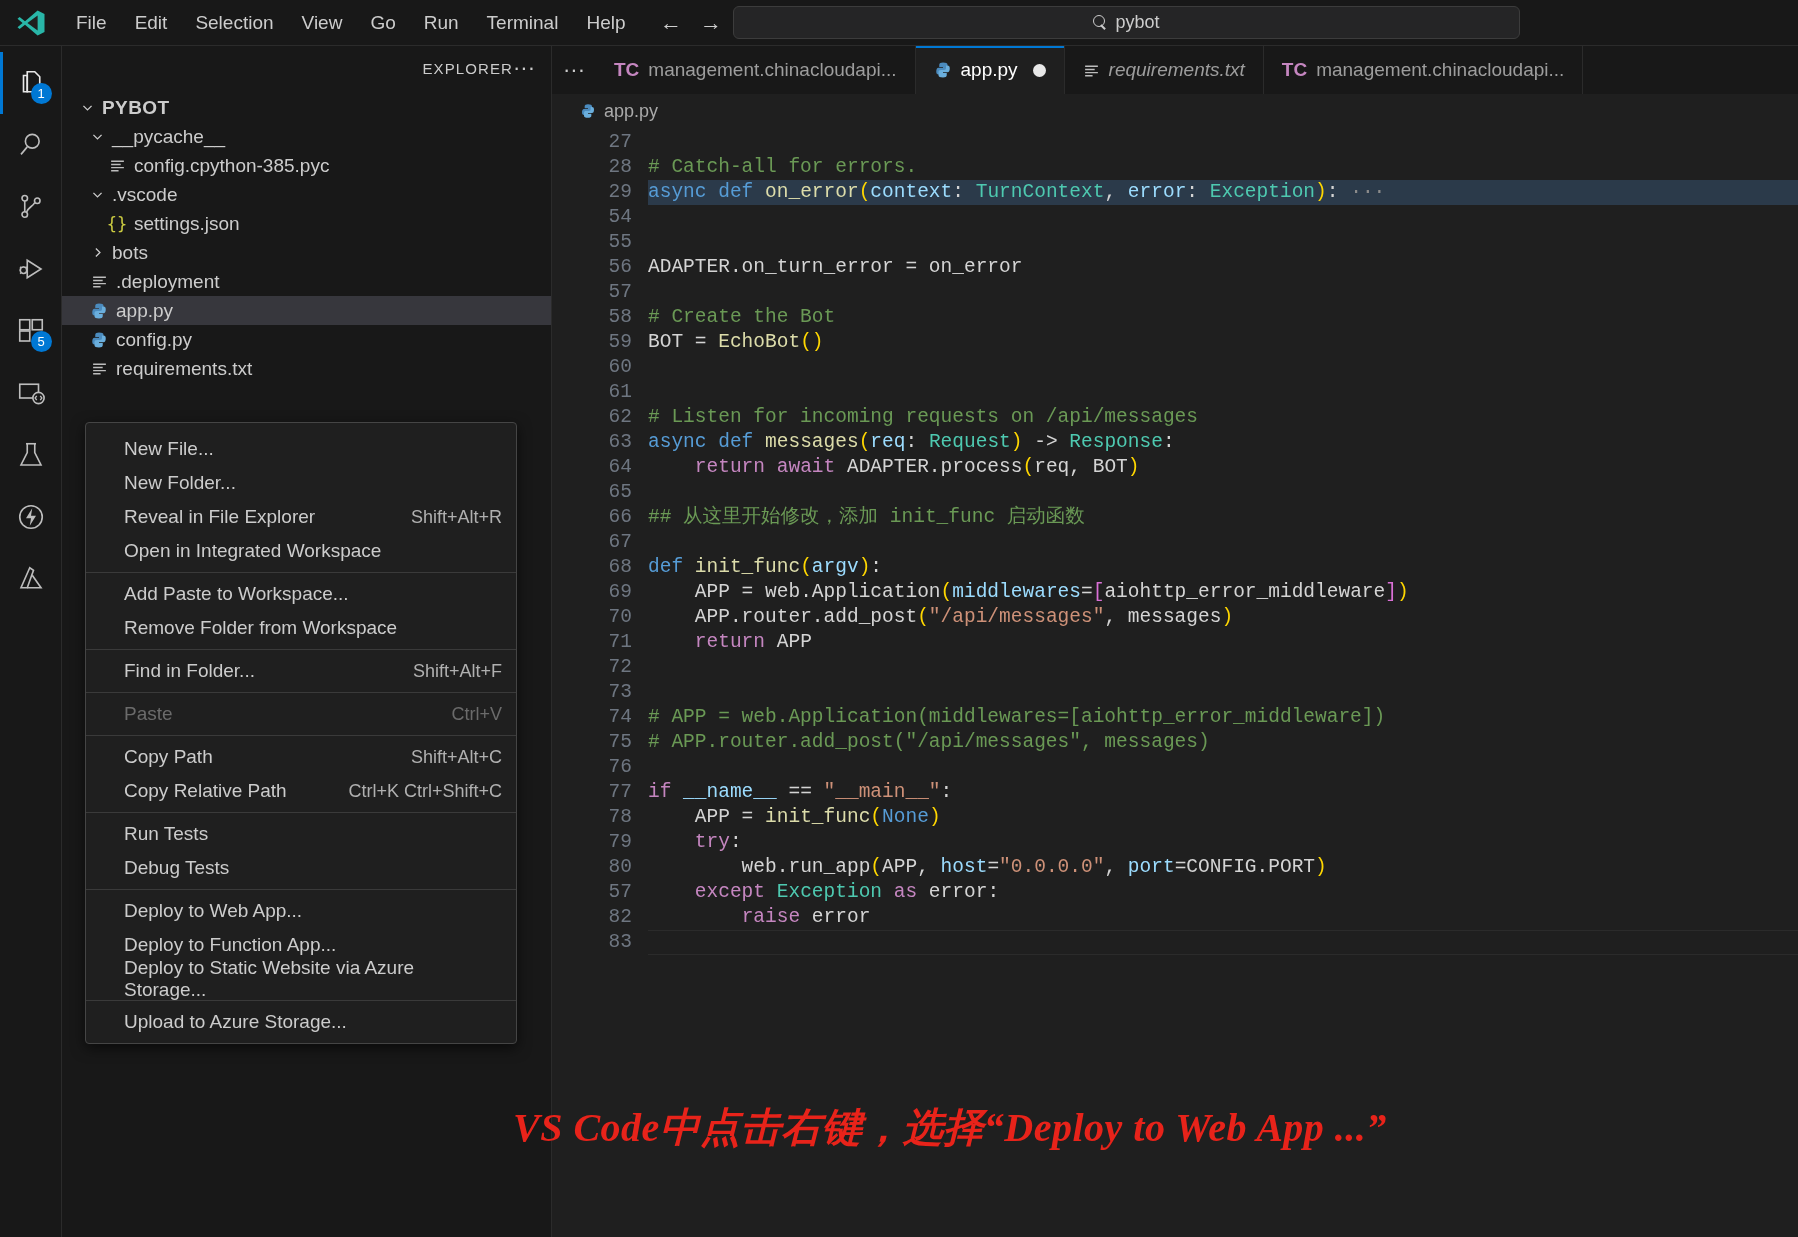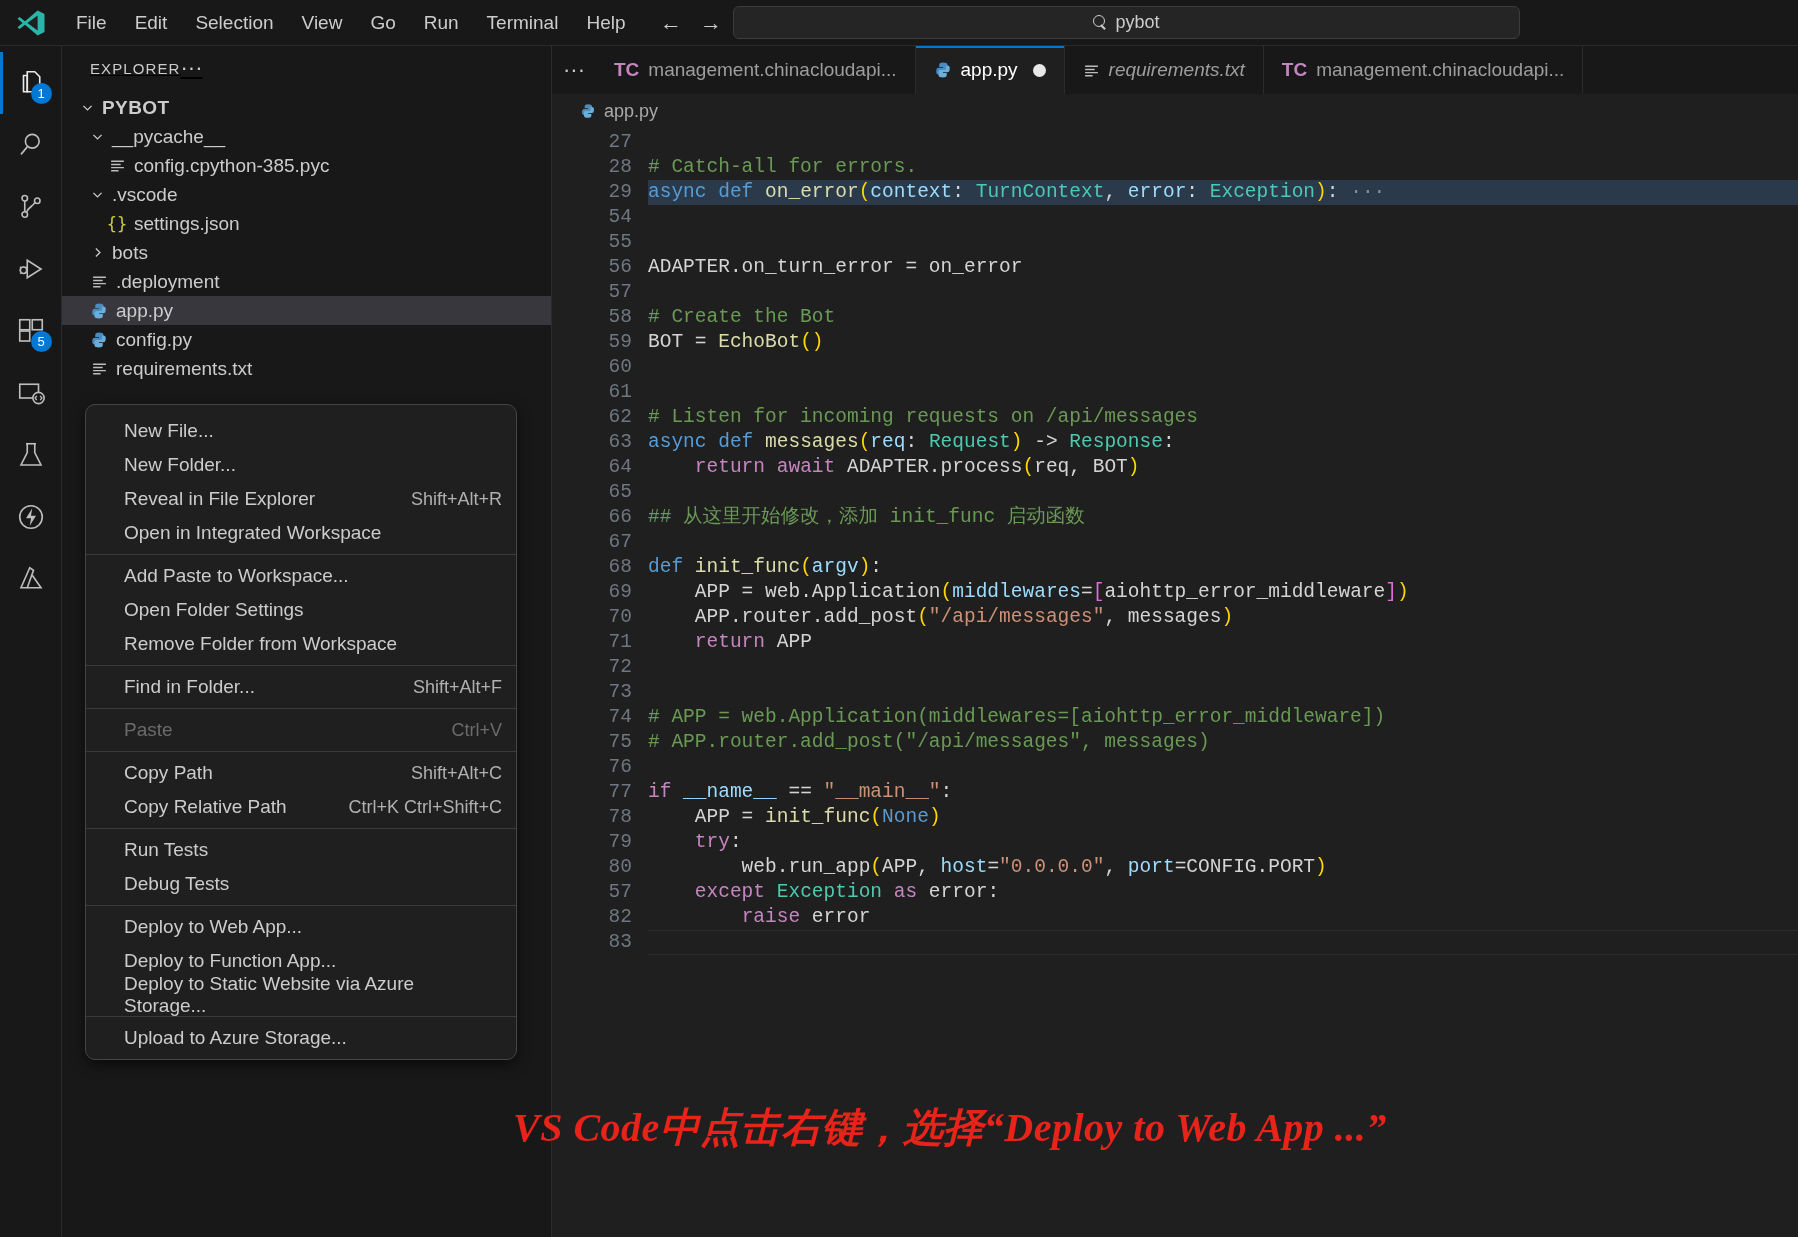--- a/index.html
+++ b/index.html
@@ -85,21 +85,21 @@
   
   .sidebar {
     width: 490px; min-width: 490px;
     background: #181818;
     display: flex; flex-direction: column;
     position: relative;
     border-right: 1px solid #2b2b2b;
   }
   .side-header {
     height: 44px; display: flex; align-items: center;
-    padding: 0 16px 0 28px; justify-content: flex-start; text-decoration: underline;
+    padding: 0 16px 0 28px; justify-content: flex-end;
   }
   .side-title { font-size: 15px; letter-spacing: 1.1px; color: #cccccc; }
   .side-dots { font-size: 22px; color: #cccccc; line-height: 10px; cursor: pointer; }
   .tree { padding-top: 3px; font-size: 19px; color: #cccccc; }
   .trow {
     height: 29px; display: flex; align-items: center; gap: 6px;
     padding-left: 16px; cursor: pointer; white-space: nowrap;
   }
   .trow.selected { background: #37373d; }
   .trow.root { font-weight: bold; font-size: 16px; letter-spacing: 0.4px; }
@@ -109,25 +109,25 @@
   }
   .chev svg { display:block; }
   .ficon { width: 22px; min-width: 22px; display:inline-flex; align-items:center; justify-content:center; }
   .indent1 { padding-left: 26px; }
   .indent2 { padding-left: 44px; }
   .lbl { font-size: 19px; }
 
   
   .ctxmenu {
     position: absolute;
-    left: 85px; top: 404px;
+    left: 85px; top: 422px;
     width: 432px;
     background: #1f1f1f;
     border: 1px solid #454545;
-    border-radius: 10px;
+    border-radius: 4px;
     box-shadow: 0 4px 14px rgba(0,0,0,0.6);
     padding: 5px 0 0 0;
     z-index: 40;
   }
   .ctx-group { padding: 4px 0; }
   .ctx-sep { height: 1px; background: #3a3a3a; margin: 0; }
   .ctxitem {
     height: 34px; display: flex; align-items: center;
     padding: 0 14px 0 38px; font-size: 19px; color: #cccccc;
     justify-content: space-between; cursor: pointer; position: relative;
@@ -567,24 +567,20 @@
       </div>
     </div>
     <div class="ctx-sep"></div>
 
     <div class="ctx-group">
       <div class="ctxitem">
         <span>Add Paste to Workspace...</span>
         <span class="ctx-key"></span>
       </div>
       <div class="ctxitem">
-        <span>Open Folder Settings</span>
-        <span class="ctx-key"></span>
-      </div>
-      <div class="ctxitem">
         <span>Remove Folder from Workspace</span>
         <span class="ctx-key"></span>
       </div>
     </div>
     <div class="ctx-sep"></div>
 
     <div class="ctx-group">
       <div class="ctxitem">
         <span>Find in Folder...</span>
         <span class="ctx-key">Shift+Alt+F</span>

